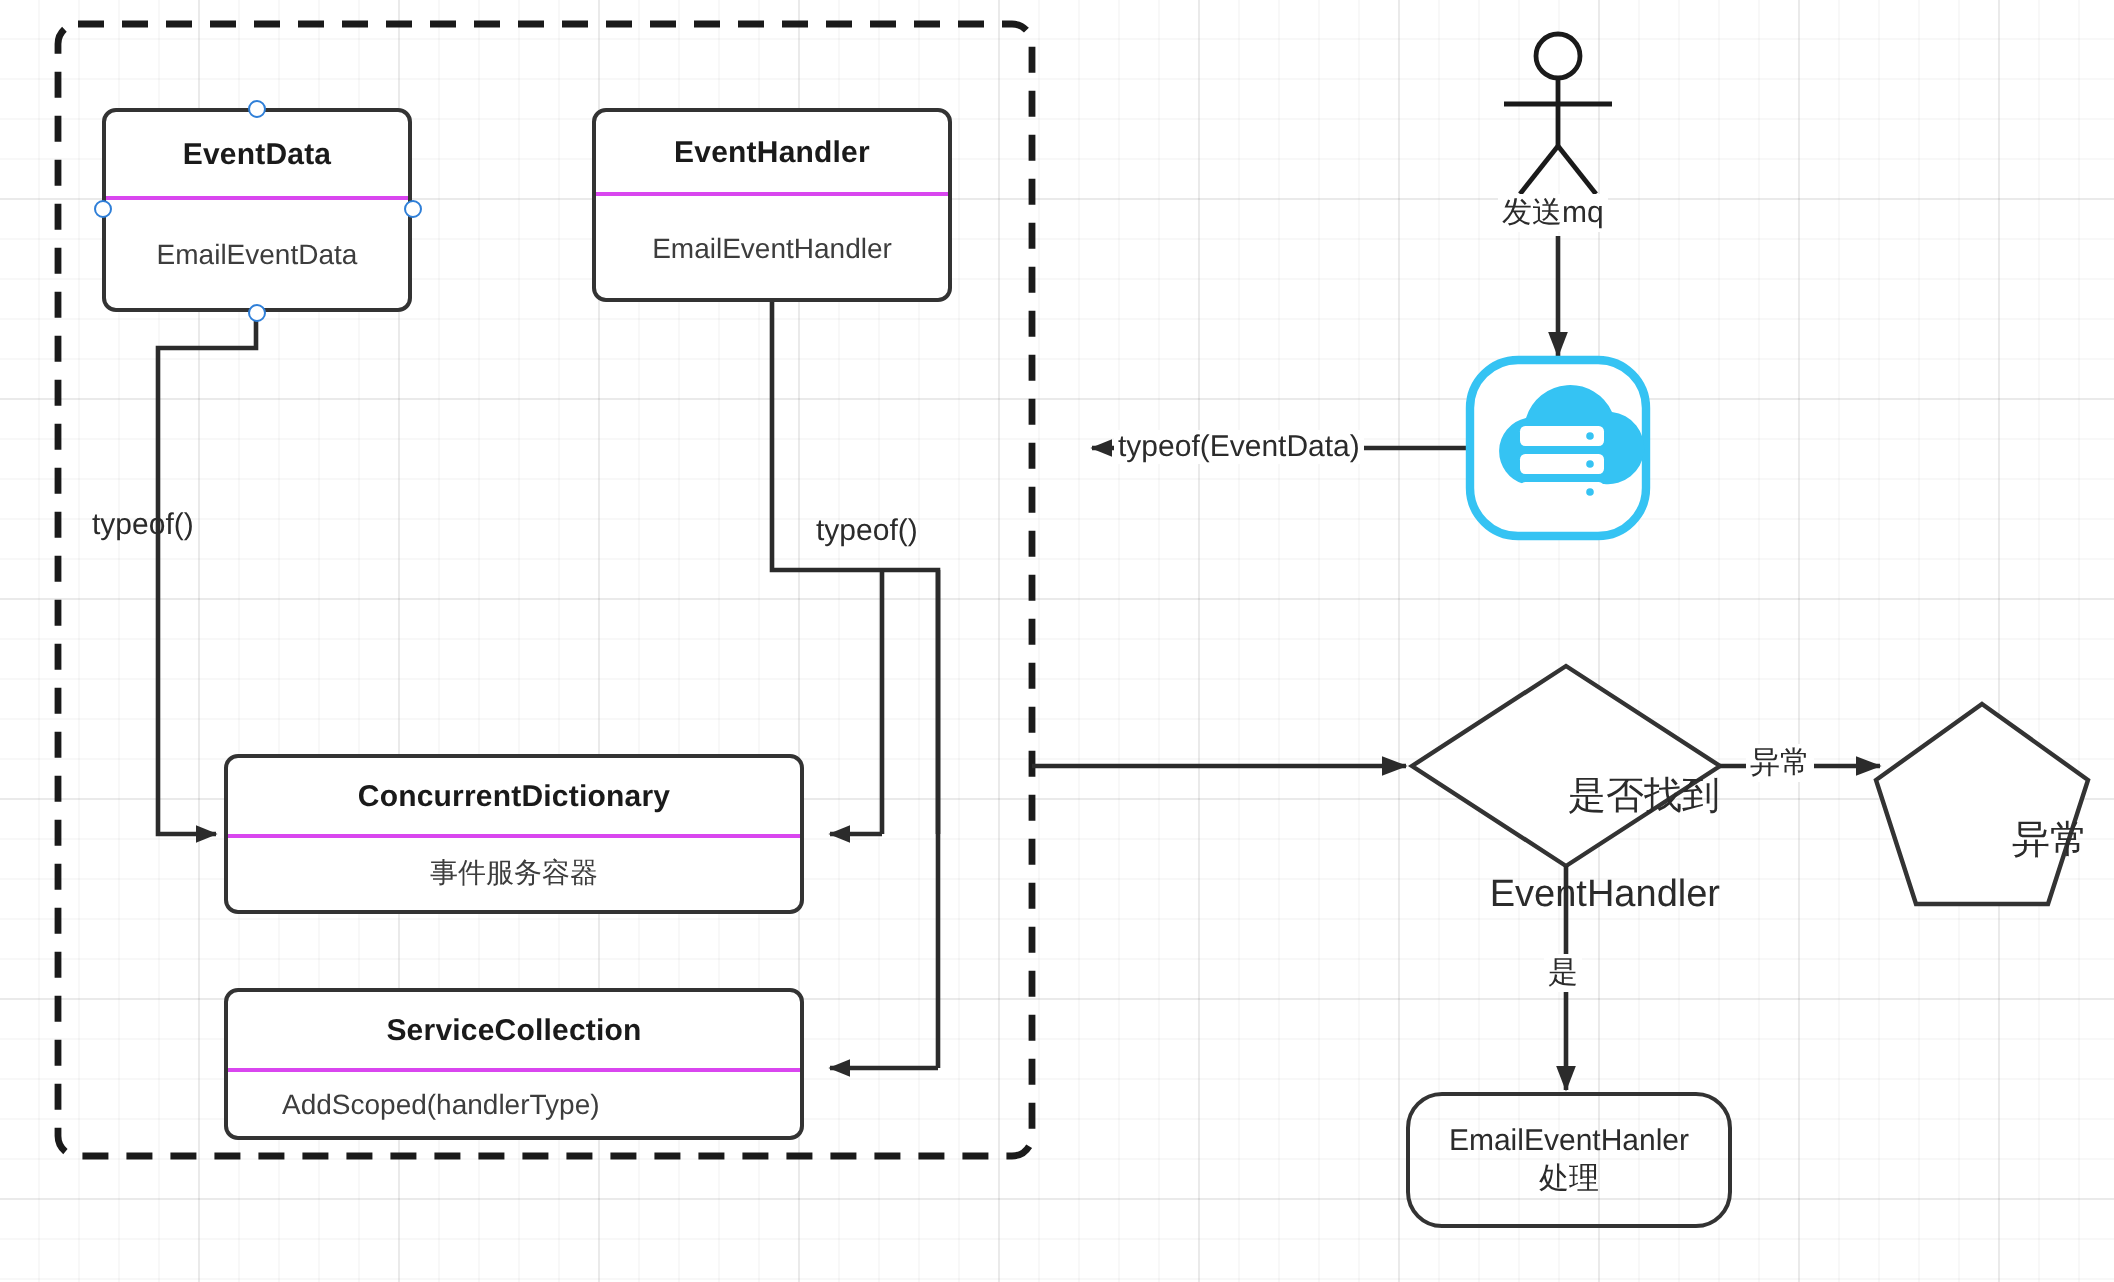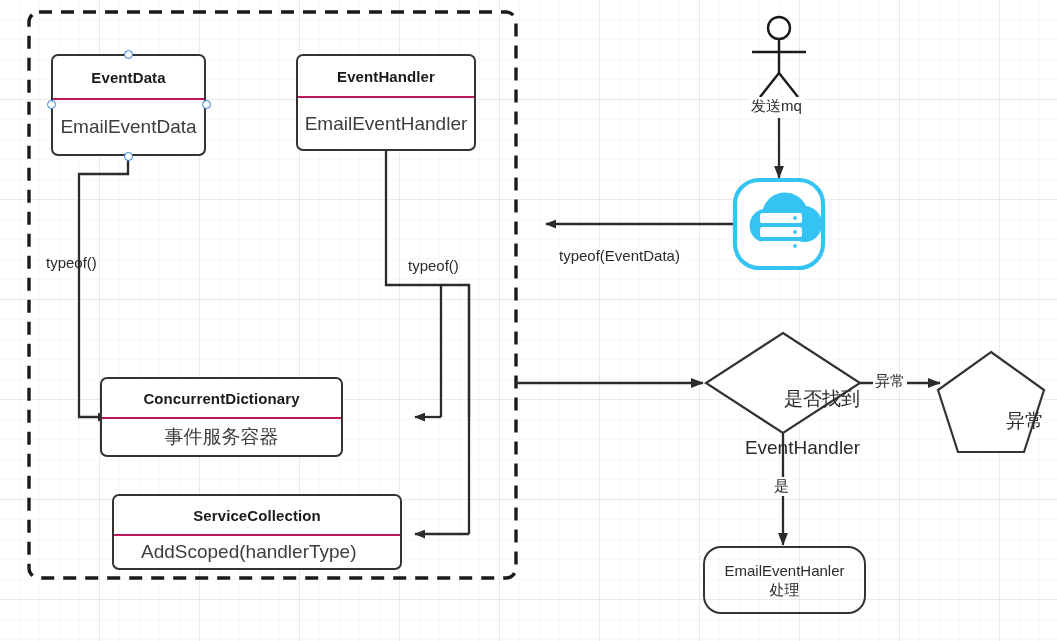--- a/index.html
+++ b/index.html
@@ -36,28 +36,28 @@
     flex-direction:column;
   }
   .uml .title{
     font-weight:bold;
     font-size:15px;
     color:#1a1a1a;
     text-align:center;
     display:flex;
     align-items:center;
     justify-content:center;
-    border-bottom:2px solid #be185d;
+    border-bottom:2px solid #d946ef;
     letter-spacing:.1px;
   }
   .uml .body{
     flex:1;
     display:flex;
     align-items:center;
-    font-size:19px;
+    font-size:14px;
     color:#3d3d3d;
   }
   .uml .body.ctr{justify-content:center;}
   .uml .body.lft{justify-content:flex-start;padding-left:27px;}
 
   
   .handle{
     position:absolute;
     width:9px;height:9px;
     box-sizing:border-box;
@@ -187,21 +187,21 @@
   <div class="handle" style="left:124px;top:50px;"></div>
   <div class="handle" style="left:47px;top:100px;"></div>
   <div class="handle" style="left:202px;top:100px;"></div>
   <div class="handle" style="left:124px;top:152px;"></div>
 
   <div class="uml" style="left:296px;top:54px;width:180px;height:97px;">
     <div class="title" style="height:40px;">EventHandler</div>
     <div class="body ctr">EmailEventHandler</div>
   </div>
 
-  <div class="uml" style="left:100px;top:377px;width:243px;height:80px;">
+  <div class="uml" style="left:112px;top:377px;width:290px;height:80px;">
     <div class="title" style="height:38px;">ConcurrentDictionary</div>
     <div class="body ctr">事件服务容器</div>
   </div>
 
   <div class="uml" style="left:112px;top:494px;width:290px;height:76px;">
     <div class="title" style="height:38px;">ServiceCollection</div>
     <div class="body lft">AddScoped(handlerType)</div>
   </div>
 
   <div class="plainbox" style="left:703px;top:546px;width:163px;height:68px;border-radius:18px;">
@@ -215,21 +215,21 @@
   </div>
 
   <div class="shapetext" style="left:938px;top:384px;width:106px;">
     <span>异常</span>
   </div>
 
   <div class="lbl" style="left:46px;top:254px;">typeof()</div>
 
   <div class="lbl" style="left:408px;top:257px;">typeof()</div>
 
-  <div class="lbl onwhite" style="left:557px;top:215px;margin-top:32px;">typeof(EventData)</div>
+  <div class="lbl onwhite" style="left:557px;top:215px;">typeof(EventData)</div>
 
   <div class="lbl onwhite cjk" style="left:749px;top:97px;">发送mq</div>
 
   <div class="lbl onwhite cjk" style="left:772px;top:477px;">是</div>
 
   <div class="lbl onwhite cjk" style="left:873px;top:372px;">异常</div>
 
 
 </div>
 

